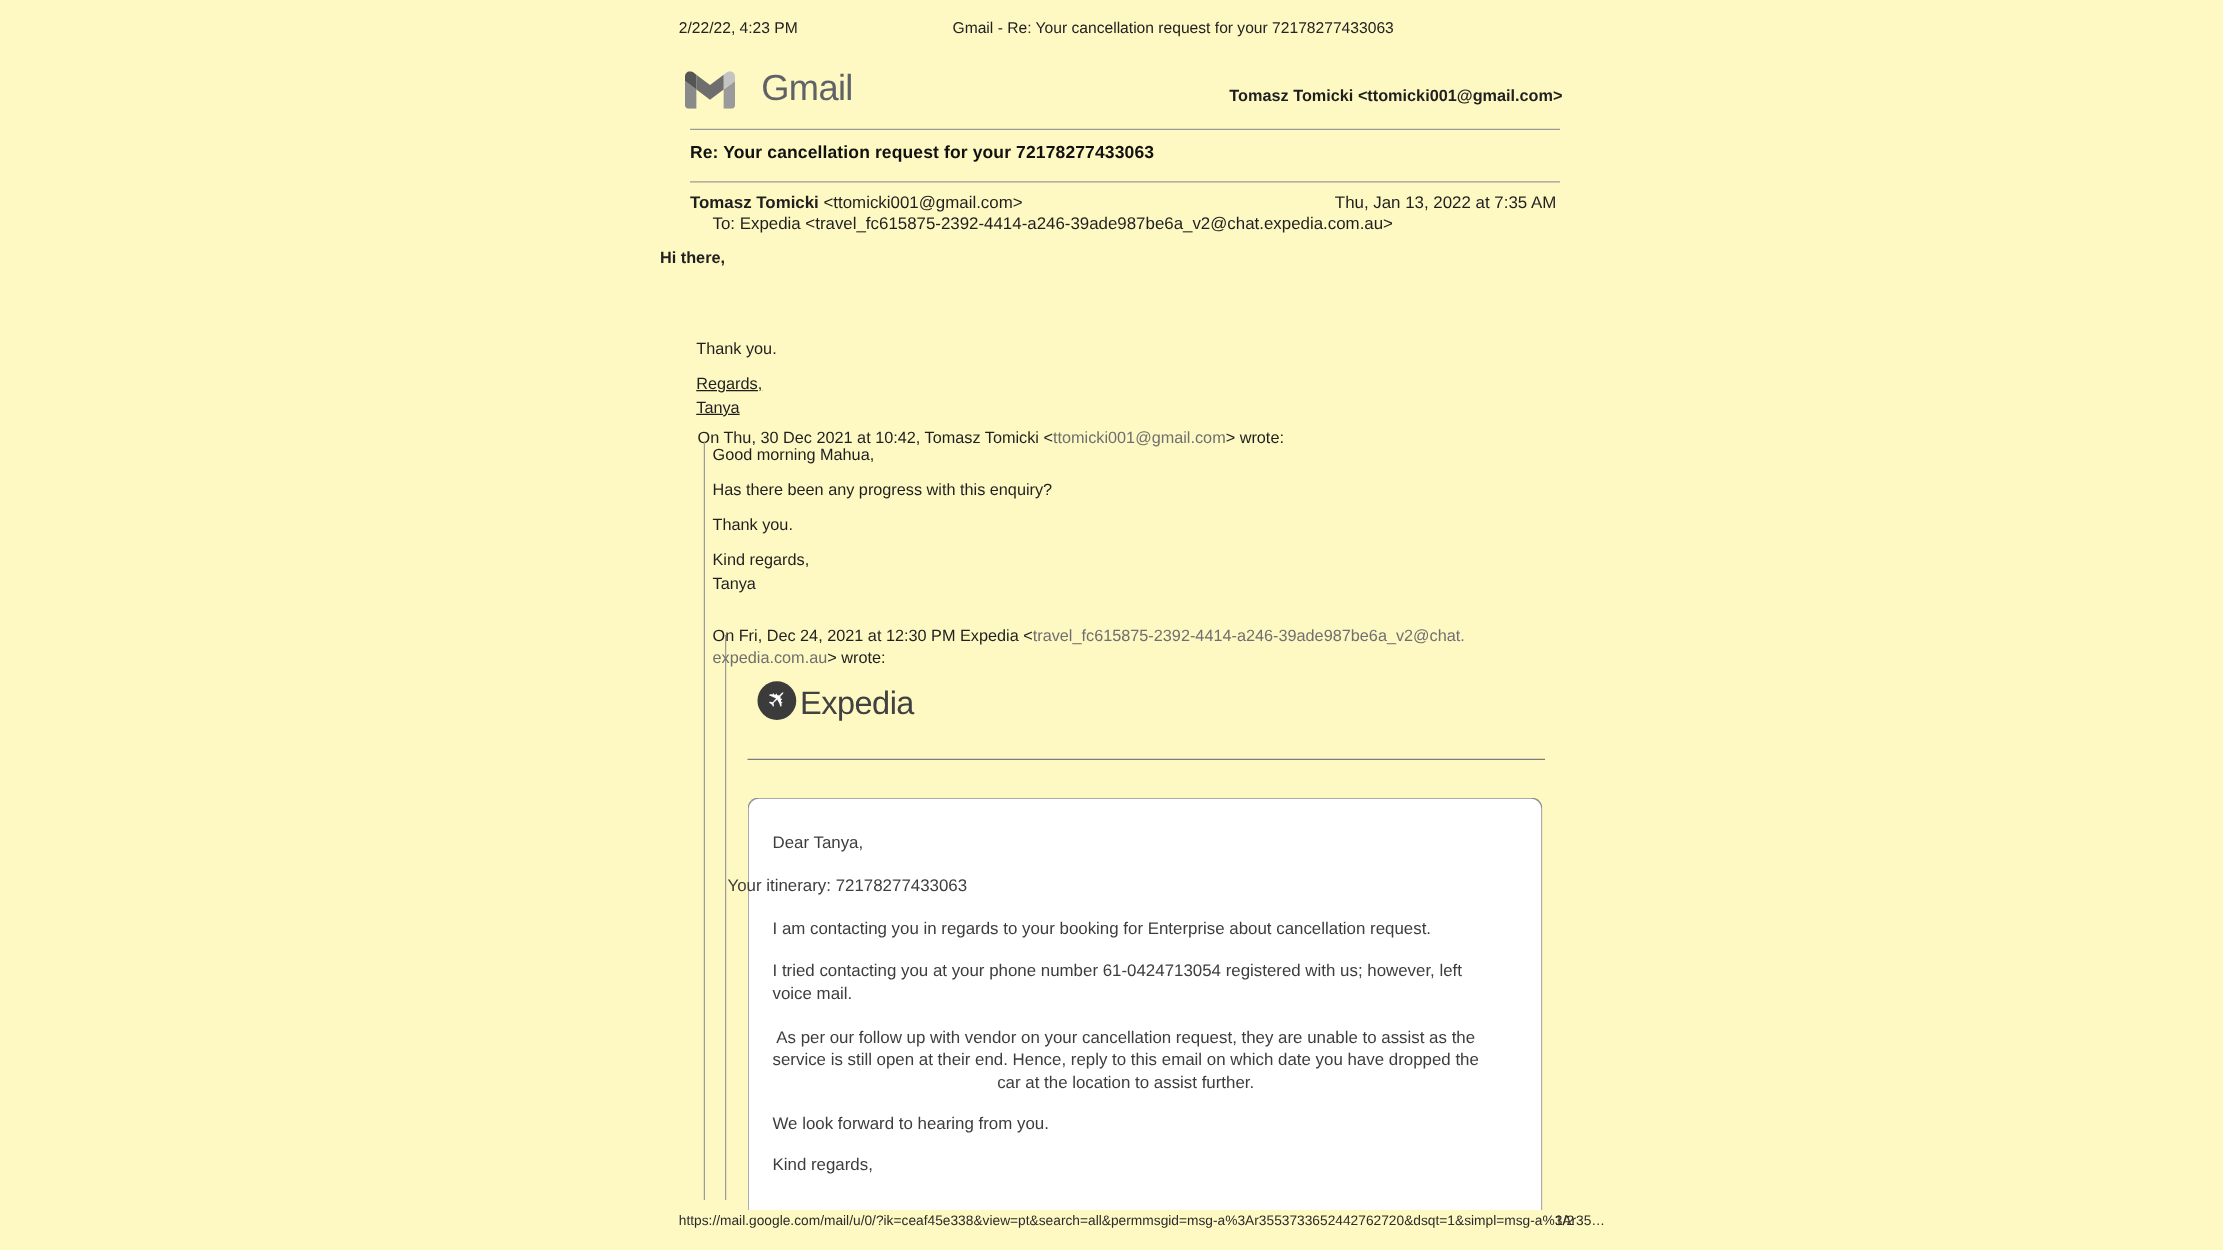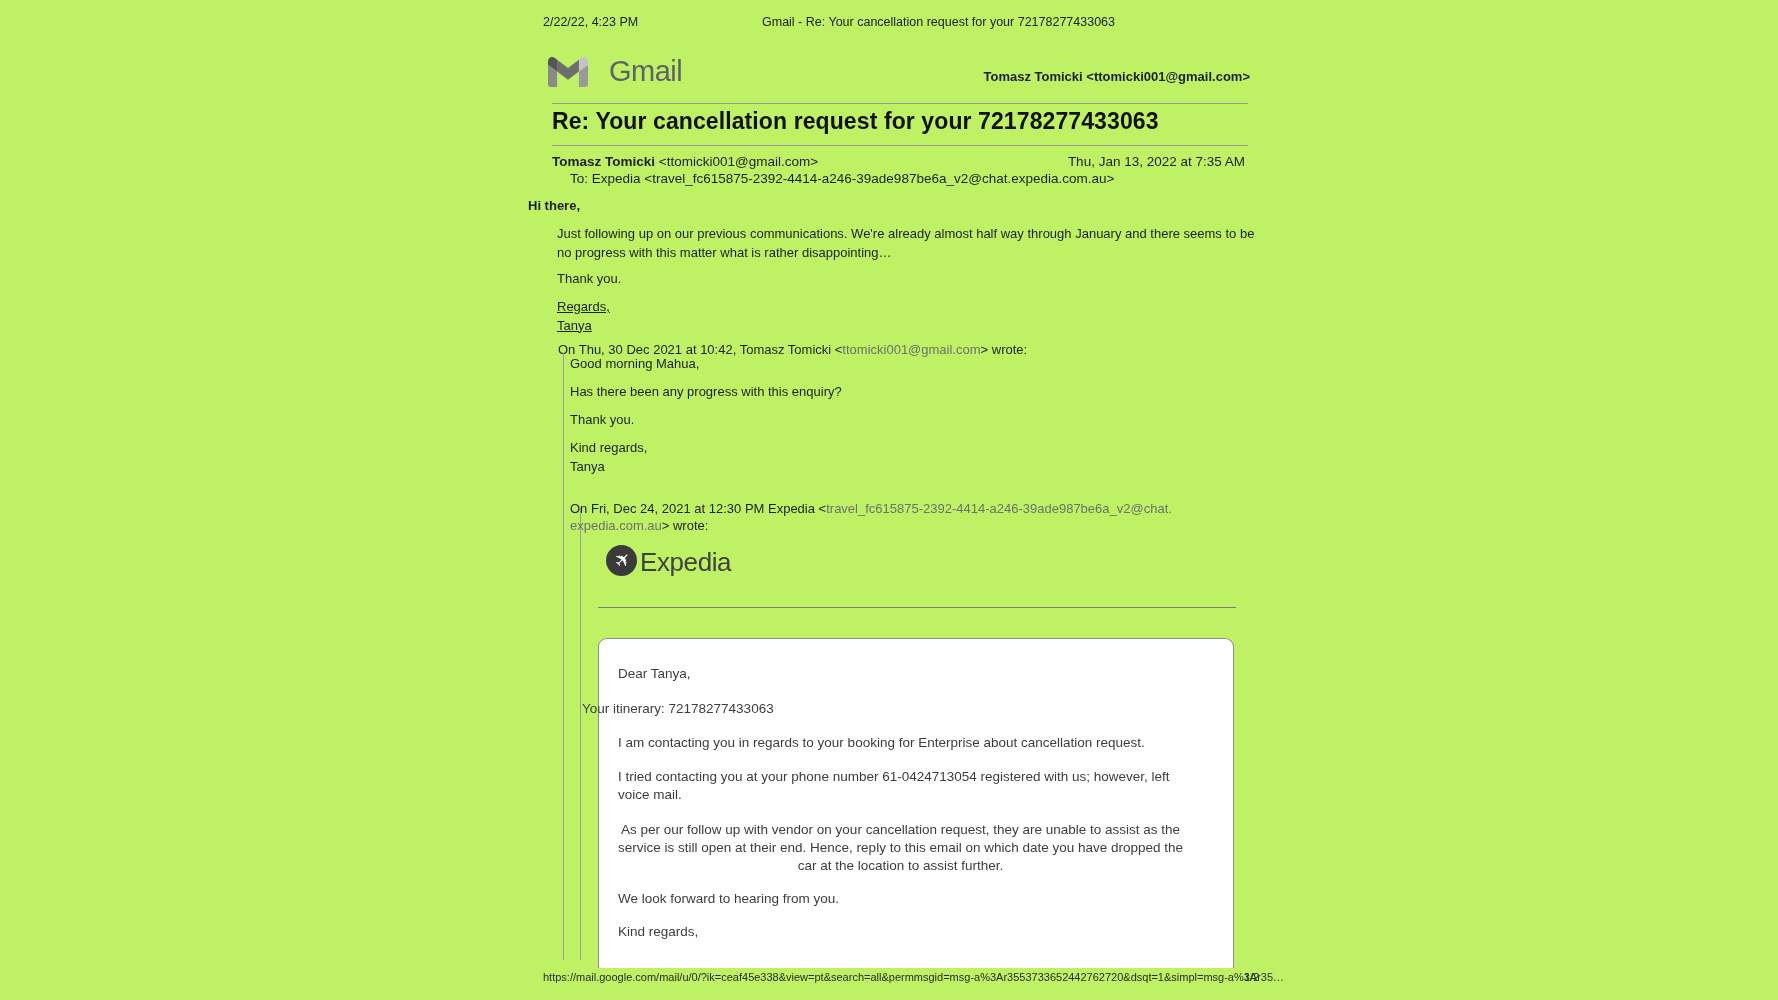--- a/index.html
+++ b/index.html
@@ -1,42 +1,42 @@
 <!DOCTYPE html>
 <html><head>
 <meta charset="utf-8">
 <style>
   * { margin: 0; padding: 0; box-sizing: border-box; }
   html, body { background: #ffffff; }
   #page {
     position: relative;
     width: 1778px;
     height: 1000px;
-    background: #bef264;
+    background: #fef9c3;
     font-family: "Liberation Sans", "DejaVu Sans", sans-serif;
     color: #1f1f1f;
     overflow: hidden;
   }
   .t {
     position: absolute;
     white-space: pre-line;
     font-size: 13px;
     line-height: 18.5px;
     color: #1f1f1f;
   }
   .small { font-size: 12.5px; line-height: 15px; color: #222; }
   .rule {
     position: absolute;
     left: 552px;
     width: 696px;
     height: 0;
     border-top: 1.5px solid #9a9a9a;
   }
   .subject {
-    font-size: 23px;
+    font-size: 14px;
     font-weight: bold;
     color: #111;
     letter-spacing: 0.1px;
   }
   .bold { font-weight: bold; }
   .meta { font-size: 13.5px; line-height: 17px; }
   .link { color: #6f6f6f; text-decoration: none; }
   .qbar {
     position: absolute;
     width: 0;
@@ -128,22 +128,20 @@
 
   <div class="t subject" style="left:552px; top:112px;">Re: Your cancellation request for your 72178277433063</div>
 
   <div class="rule" style="top:145px;"></div>
 
   <div class="t meta" style="left:552px; top:153px;"><span class="bold">Tomasz Tomicki</span><span> &lt;ttomicki001@gmail.com&gt;</span></div>
   <div class="t meta right-align" style="right:533px; top:153px;">Thu, Jan 13, 2022 at 7:35 AM</div>
   <div class="t meta" style="left:552px; top:170px;margin-left:18px;">To: Expedia &lt;travel_fc615875-2392-4414-a246-39ade987be6a_v2@chat.expedia.com.au&gt;</div>
 
   <div class="t" style="left:528px; top:197px;font-weight:bold;">Hi there,</div>
-  <div class="t" style="left:557px; top:225px;">Just following up on our previous communications. We're already almost half way through January and there seems to be
-no progress with this matter what is rather disappointing…</div>
   <div class="t" style="left:557px; top:270px;">Thank you.</div>
   <div class="t" style="left:557px; top:298px;text-decoration:underline;">Regards,
 Tanya</div>
 
   <div class="t" style="left:558px; top:341px;"><span>On Thu, 30 Dec 2021 at 10:42, Tomasz Tomicki &lt;</span><a href="#" class="link">ttomicki001@gmail.com</a><span>&gt; wrote:</span></div>
 
   <div class="qbar" style="left:563px; top:353px; height:607px;"></div>
   <div class="qbar" style="left:580px; top:508px; height:452px;"></div>
 
   <div class="t" style="left:570px; top:355px;">Good morning Mahua,</div>

